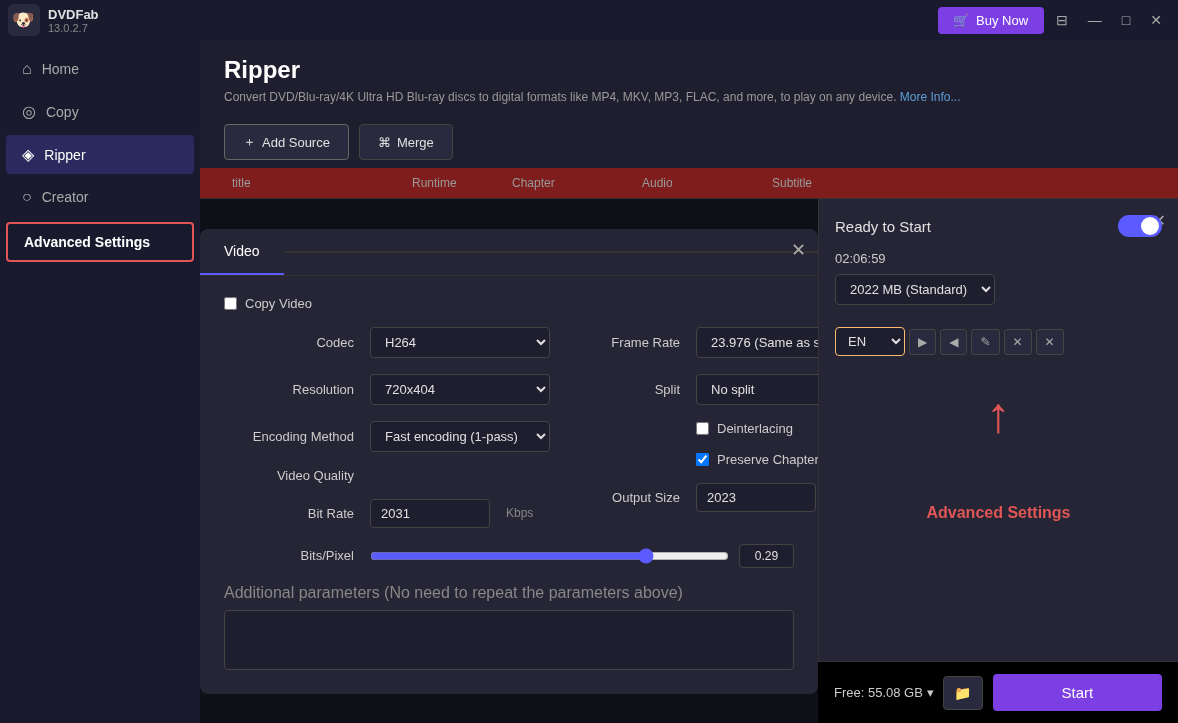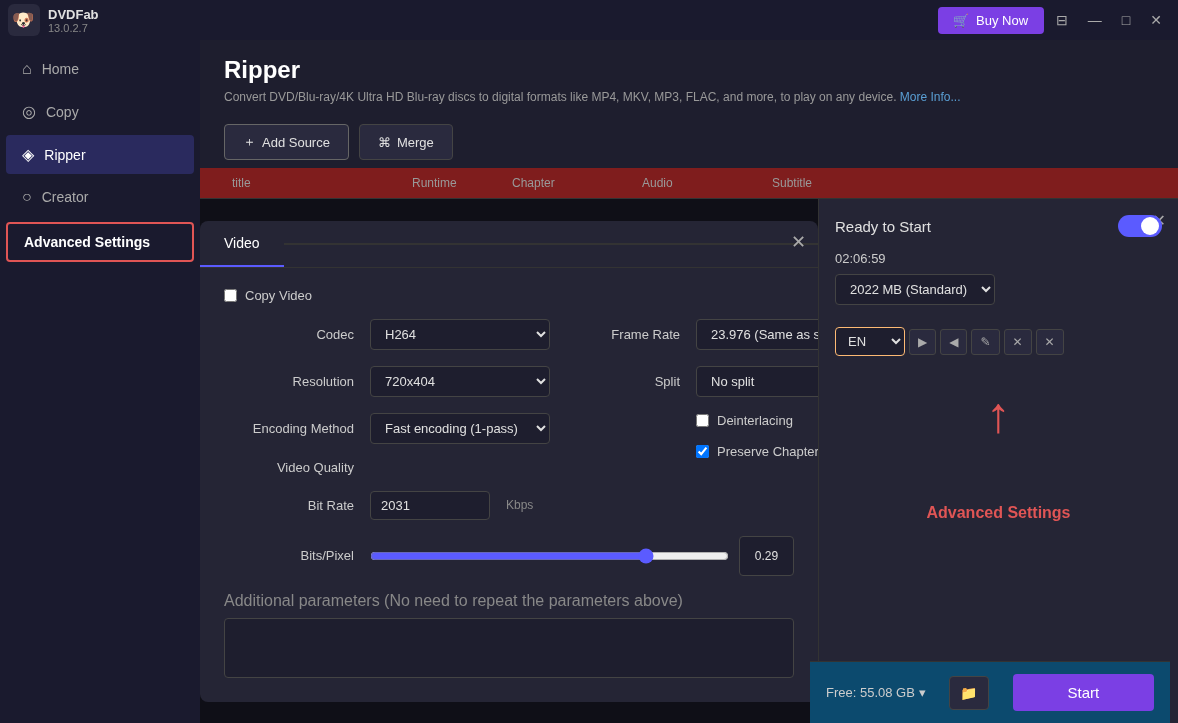--- a/index.html
+++ b/index.html
@@ -311,28 +311,28 @@
       font-size: 16px;
       font-weight: bold;
       text-align: center;
       margin-top: 60px;
     }
 
     
     .bottom-bar {
       position: absolute;
       bottom: 0;
-      right: 8px;
+      right: 0;
       width: 360px;
-      background: #0c4a6e;
+      background: #000000;
       border-top: 1px solid #333;
       display: flex;
       align-items: center;
       padding: 12px 16px;
-      gap: 24px;
+      gap: 10px;
     }
     .free-space {
       font-size: 13px;
       color: #ccc;
       display: flex;
       align-items: center;
       gap: 4px;
     }
     .folder-btn {
       background: #2a2a3e;
@@ -472,21 +472,21 @@
       flex: 1;
     }
     .slider {
       flex: 1;
       accent-color: #5b5bff;
     }
     .slider-value {
       background: #1e1e2e;
       border: 1px solid #444;
       color: #e0e0e0;
-      padding: 12px 8px;
+      padding: 4px 8px;
       border-radius: 4px;
       font-size: 12px;
       width: 55px;
       text-align: center;
     }
 
     .additional-params {
       font-size: 16px;
       color: #888;
       margin-bottom: 8px;
@@ -665,20 +665,25 @@
                 </div>
 
                 <div class="form-row">
                   <span class="form-label"></span>
                   <label class="checkbox-label">
                     <input type="checkbox" checked="" style="">
                     <span>Preserve Chapters</span>
                   </label>
                 </div>
 
+                <div class="form-row">
+                  <span class="form-label">Output Size</span>
+                  <input class="form-input" type="text" value="2023" style="">
+
+                </div>
               </div>
             </div>
 
             
             <div class="form-row">
               <span class="form-label">Bits/Pixel</span>
               <div class="slider-container">
                 <input type="range" class="slider" min="0" max="100" value="78" style="">
                 <div class="slider-value">0.29</div>
               </div>

